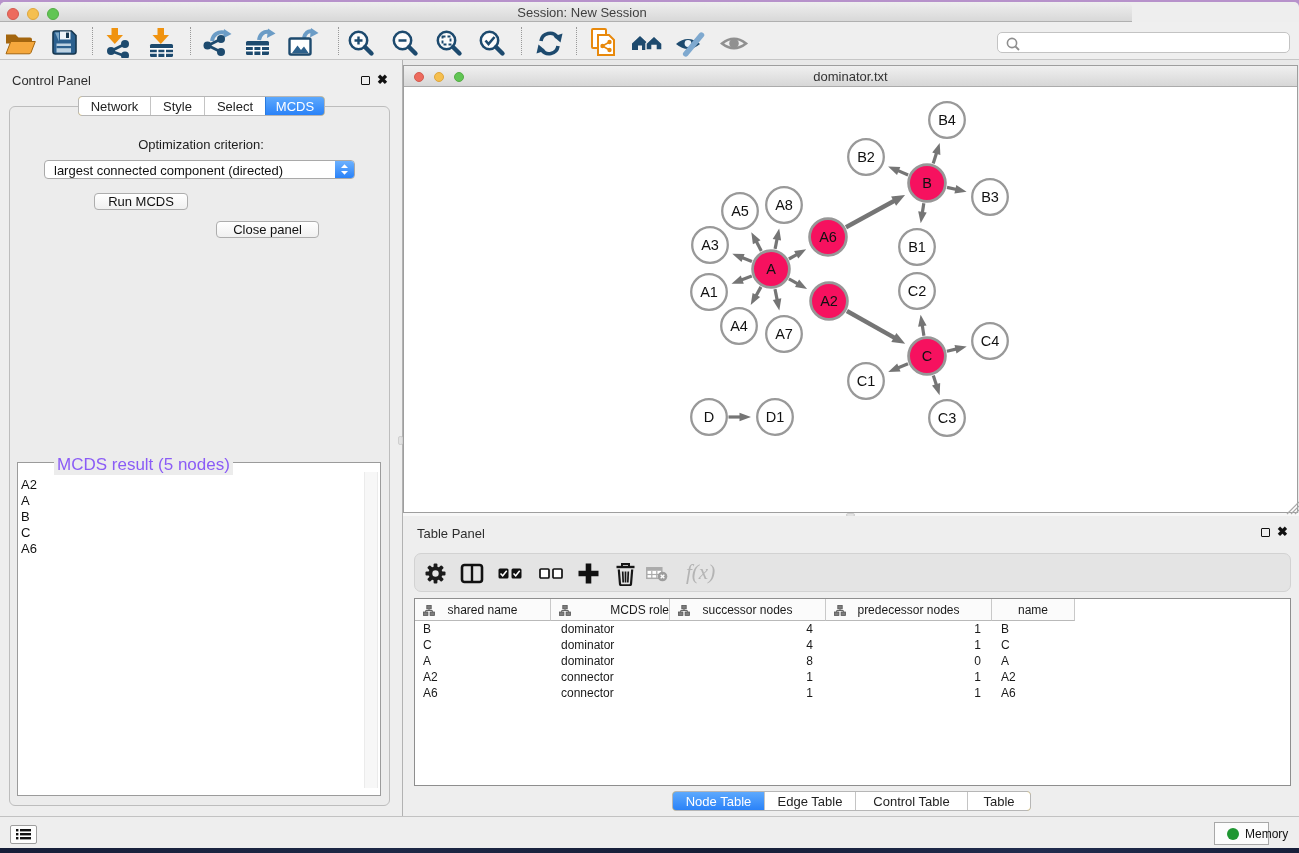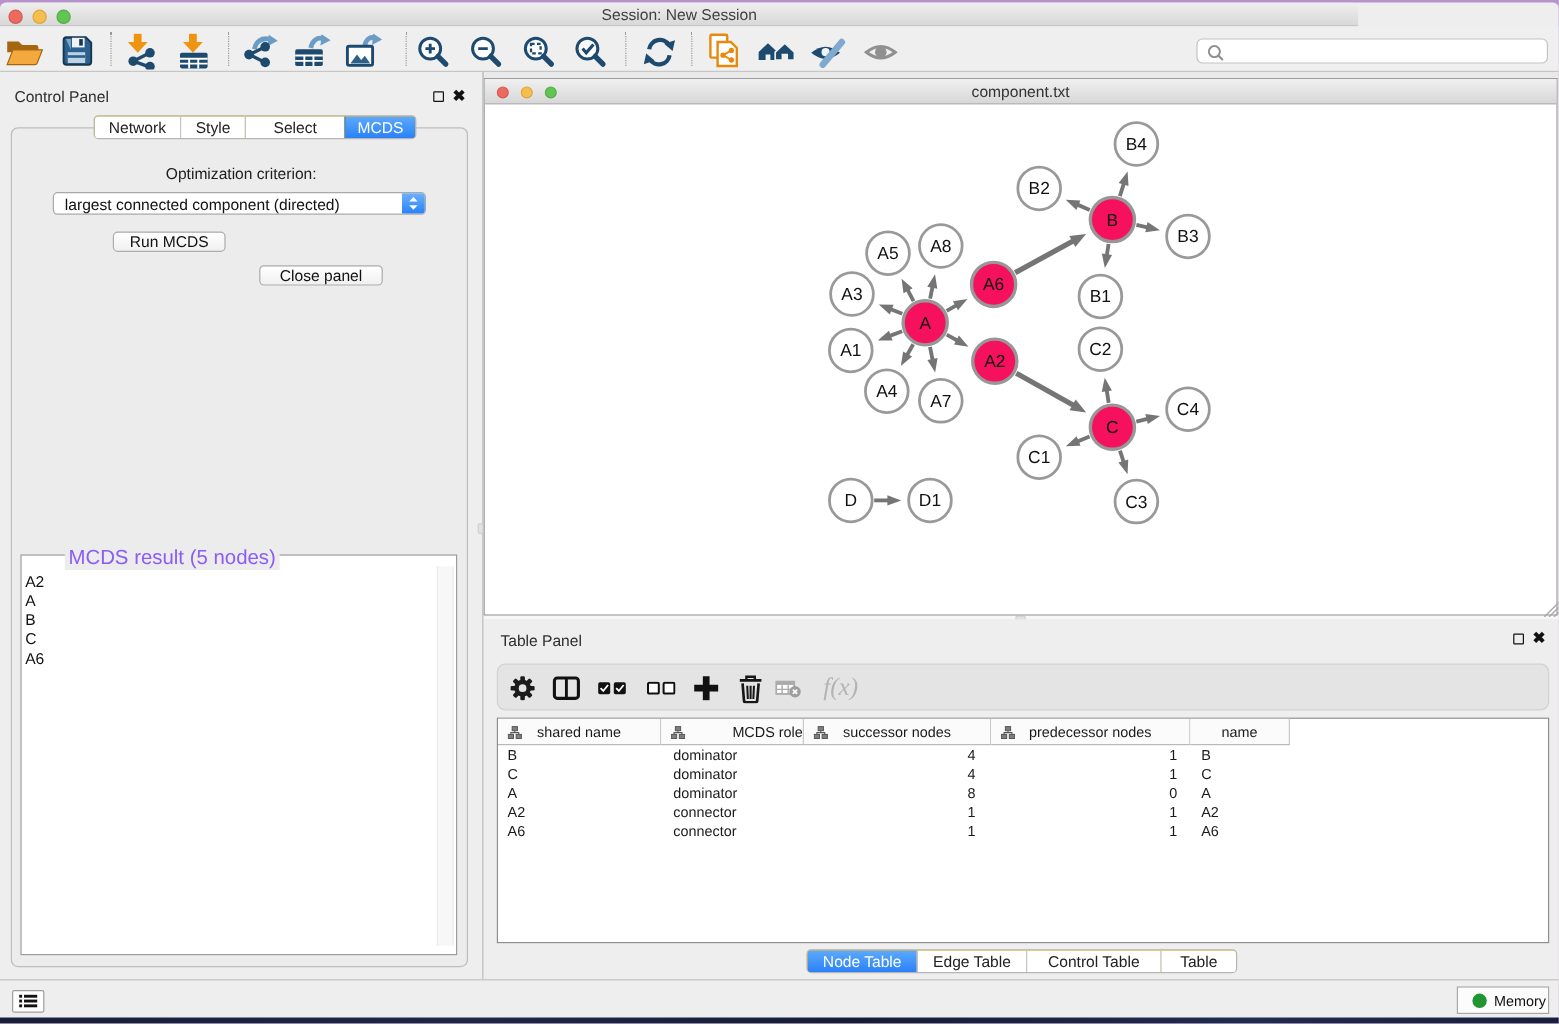--- a/index.html
+++ b/index.html
@@ -1,20 +1,20 @@
 <!DOCTYPE html>
 <html><head>
 <meta charset="utf-8">
 <style>
 * { margin:0; padding:0; box-sizing:border-box; }
 html,body { width:1299px; height:853px; overflow:hidden; }
 body { font-family:"Liberation Sans", sans-serif; background:#b792cb; }
 #root { position:relative; width:1299px; height:853px; }
 #app { position:absolute; left:0; top:2px; width:1299px; height:846px; background:#eee; border-radius:5px 5px 0 0; overflow:hidden; }
-#titlebar { position:absolute; left:0; top:0; width:1132px; height:20px; background:linear-gradient(#efefef,#d8d8d8); border-bottom:1px solid #b0b0b0; border-radius:5px 5px 0 0; }
+#titlebar { position:absolute; left:0; top:0; width:1132px; height:20px; background:linear-gradient(#efefef,#d8d8d8); border-bottom:1px solid #b0b0b0; border-radius:5px 5px 0 0;padding-left:16px; }
 .tl { position:absolute; border-radius:50%; }
 #titletext { position:absolute; width:100%; text-align:center; top:3px; font-size:13px; color:#3f3f3f; }
 #toolbar { position:absolute; left:0; top:20px; width:1299px; height:38px; background:#efefef; border-bottom:1px solid #c6c6c6; }
 .tsep { position:absolute; top:5px; height:28px; width:0; border-left:1px dotted #999; }
 .ticon { position:absolute; }
 #searchbox { position:absolute; left:997px; top:10px; width:293px; height:21px; background:#fff; border:1px solid #c3c3c3; border-radius:5px; }
 #leftpanel { position:absolute; left:0; top:58px; width:402px; height:756px; background:#eee; }
 #vdivider { position:absolute; left:402px; top:58px; width:1px; height:756px; background:#b2b2b2; }
 #vgrip { position:absolute; left:398px; top:434px; width:5px; height:9px; background:#e2e2e2; border:1px solid #cfcfcf; border-radius:2px; }
 #hdivider { position:absolute; left:403px; top:511px; width:896px; height:3px; background:#f7f7f7; }
@@ -43,21 +43,21 @@
 #graphsvg { position:absolute; left:0px; top:22px; }
 #tablepanel { position:absolute; left:403px; top:514px; width:896px; height:300px; background:#eee; }
 #tp-title { position:absolute; left:14px; top:10px; font-size:13px; color:#2e2e2e; }
 #tp-toolbar { position:absolute; left:11px; top:37px; width:877px; height:39px; background:#e4e4e4; border:1px solid #d2d2d2; border-radius:7px; }
 #tp-table { position:absolute; left:11px; top:82px; width:877px; height:188px; background:#fff; border:1px solid #8e8e8e; }
 .th { position:absolute; top:0; height:22px; background:#fbfbfb; border-right:1px solid #c9c9c9; border-bottom:1px solid #b9b9b9; font-size:12px; color:#1a1a1a; text-align:center; line-height:22px; }
 .td { position:absolute; font-size:12px; color:#1a1a1a; height:16px; line-height:16px; }
 #statusbar { position:absolute; left:0; top:814px; width:1299px; height:32px; background:#eee; border-top:1px solid #c2c2c2; }
 #darkstrip { position:absolute; left:0; top:848px; width:1299px; height:5px; background:linear-gradient(90deg,#161e38,#1d2846 30%,#151d36 55%,#202c4e 80%,#171f3a); }
 #listbtn { position:absolute; left:10px; top:823px; width:27px; height:19px; background:#fdfdfd; border:1px solid #9e9e9e; border-radius:2px; }
-#membtn { position:absolute; left:1214px; top:820px; width:77px; height:23px; background:#fcfcfc; border:1px solid #a8a8a8; font-size:12px; color:#111; }
+#membtn { position:absolute; left:1214px; top:820px; width:55px; height:23px; background:#fcfcfc; border:1px solid #a8a8a8; font-size:12px; color:#111; }
 #membtn .dot { position:absolute; left:12px; top:5px; width:12px; height:12px; border-radius:50%; background:#1f9632; }
 #membtn .t { position:absolute; left:30px; top:4px; }
 </style>
 </head>
 <body>
 <div id="root">
 <div id="app">
   <div id="titlebar">
     <div class="tl" style="left:7px;top:6px;width:12px;height:12px;background:#ed6b5e;border:0.5px solid #d35b50;"></div>
     <div class="tl" style="left:27px;top:6px;width:12px;height:12px;background:#f5bf4f;border:0.5px solid #dfa63c;"></div>
@@ -208,21 +208,21 @@
   <div id="vgrip"></div>
 <div id="hdivider"></div>
 <div id="hgrip"></div>
   <div id="cp-title">Control Panel</div>
   <div class="floatbtn" style="left:361px;top:74px;"></div>
   <div class="xbtn" style="left:377px;top:70px;">✖</div>
   <div id="cp-box"></div>
   <div class="tabs" style="left:78px;top:94px;">
     <div class="tab" style="width:71px;">Network</div>
     <div class="tab" style="width:54px;">Style</div>
-    <div class="tab" style="width:83px;">Select</div>
+    <div class="tab" style="width:61px;">Select</div>
     <div class="tab sel" style="width:59px;">MCDS</div>
   </div>
   <div id="optlabel">Optimization criterion:</div>
   <div id="dropdown">
     <div class="txt">largest connected component (directed)</div>
     <div class="btn">
       <svg width="19" height="17">
             <path d="M9.5,3.2 L13,7 H6 Z" fill="#fff"></path>
             <path d="M9.5,13.8 L13,10 H6 Z" fill="#fff"></path>
           </svg>
@@ -232,21 +232,21 @@
   <div class="pbtn" style="left:216px;width:103px;margin-top:28px;">Close panel</div>
   <div id="fieldset"></div>
   <div id="fscroll"></div>
   <div id="fieldlegend">MCDS result (5 nodes)</div>
   <div id="mcdslist">A2<br>A<br>B<br>C<br>A6</div>
   <div id="netwin">
     <div id="nw-titlebar">
       <div class="tl" style="left:10px;top:6px;width:10px;height:10px;background:#ed6b5e;border:0.5px solid #d35b50;"></div>
       <div class="tl" style="left:30px;top:6px;width:10px;height:10px;background:#f5bf4f;border:0.5px solid #dfa63c;"></div>
       <div class="tl" style="left:50px;top:6px;width:10px;height:10px;background:#61c554;border:0.5px solid #54ad46;"></div>
-      <div id="nw-title">component.txt</div>
+      <div id="nw-title">dominator.txt</div>
     </div>
     <svg id="graphsvg" width="893" height="424" viewBox="404 88 893 424">
 <line x1="751.8" y1="276.1" x2="739.9" y2="280.5" stroke="#757575" stroke-width="3.2"></line>
 <polygon points="731.5,283.7 740.8,275.6 743.8,283.7" fill="#757575"></polygon>
 <line x1="751.9" y1="261.5" x2="740.7" y2="257.1" stroke="#757575" stroke-width="3.2"></line>
 <polygon points="732.3,253.8 744.6,254.0 741.5,262.0" fill="#757575"></polygon>
 <line x1="761.0" y1="286.9" x2="755.2" y2="297.2" stroke="#757575" stroke-width="3.2"></line>
 <polygon points="750.7,305.1 752.6,292.9 760.1,297.1" fill="#757575"></polygon>
 <line x1="761.3" y1="250.9" x2="755.6" y2="240.1" stroke="#757575" stroke-width="3.2"></line>
 <polygon points="751.3,232.2 760.5,240.3 752.9,244.3" fill="#757575"></polygon>

